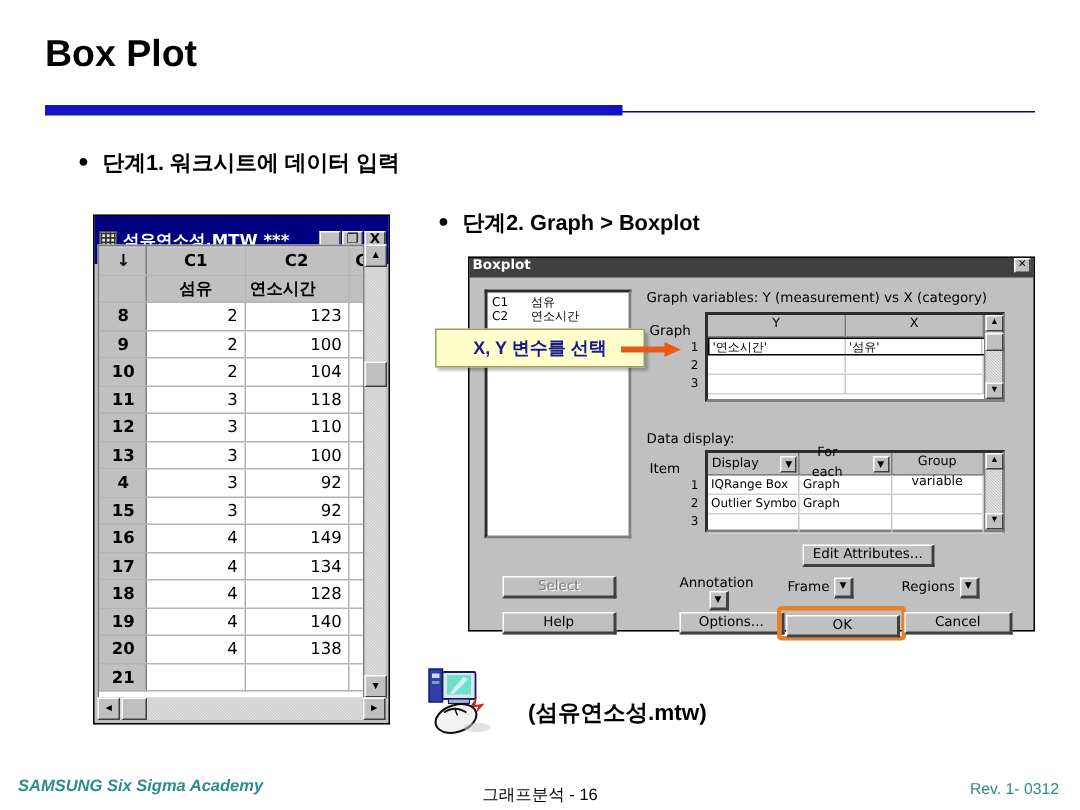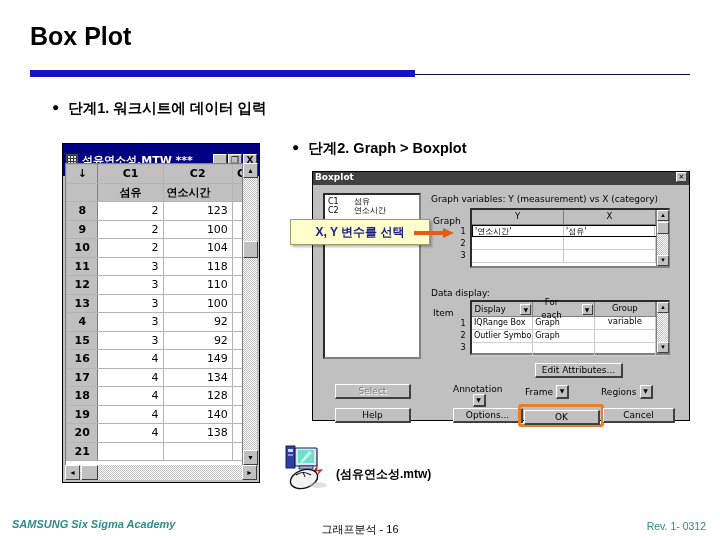--- a/index.html
+++ b/index.html
@@ -240,21 +240,21 @@
   .arrow .shaft{position:absolute;left:0;top:3px;width:30px;height:4px;background:#e85a18;}
   .arrow .headt{
     position:absolute;left:29px;top:0;width:0;height:0;
     border-top:5px solid transparent;border-bottom:5px solid transparent;
     border-left:11px solid #e85a18;
   }
 
   
   .pcmouse{position:absolute;left:282px;top:444px;width:52px;height:46px;}
   .caption{
-    position:absolute;left:336px;top:466px;font-size:12px;font-weight:bold;color:#000;
+    position:absolute;left:352px;top:466px;font-size:15px;font-weight:bold;color:#000;
     white-space:nowrap;
   }
 
   
   .footer-left{
     position:absolute;left:12px;top:518px;font-size:11px;font-style:italic;
     font-weight:bold;color:#2e8b8b;white-space:nowrap;
   }
   .footer-center{
     position:absolute;left:0;width:720px;top:522px;text-align:center;

